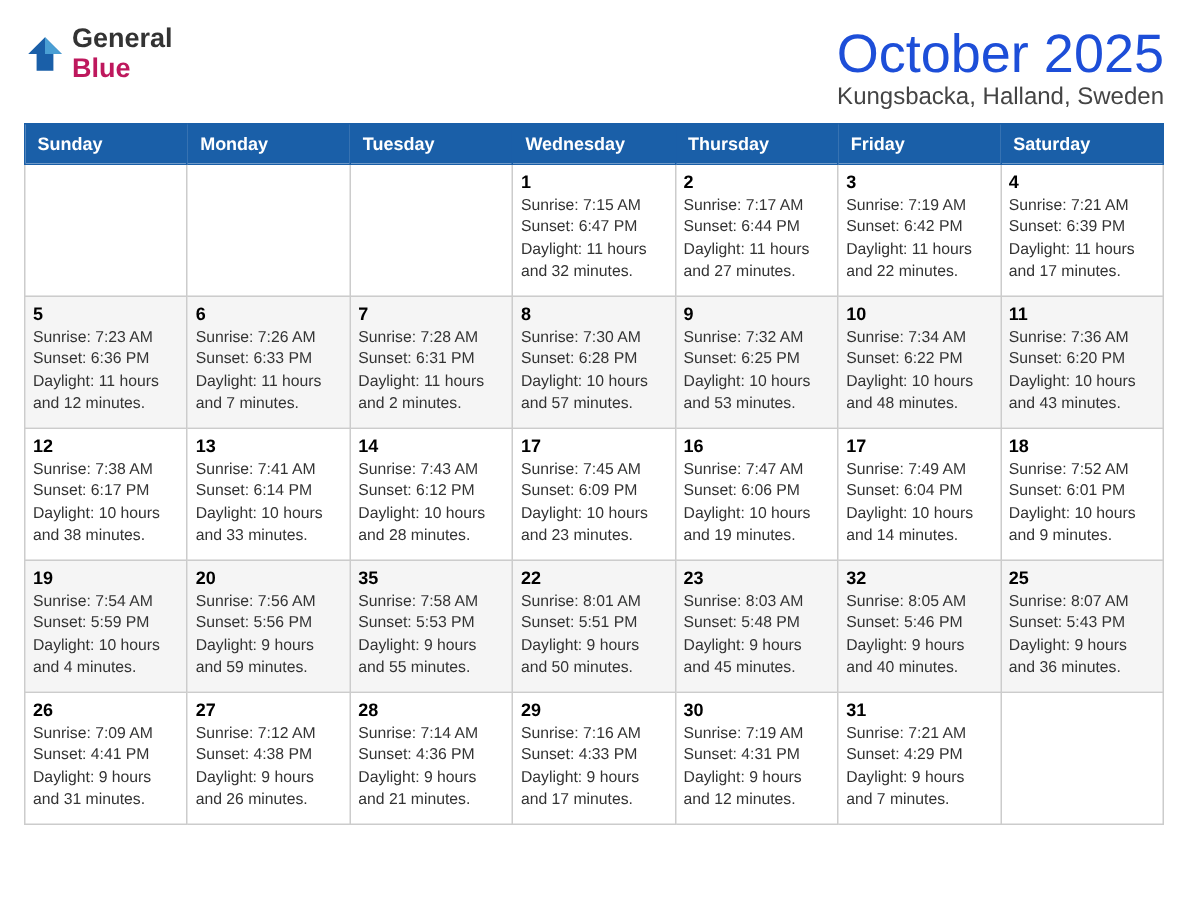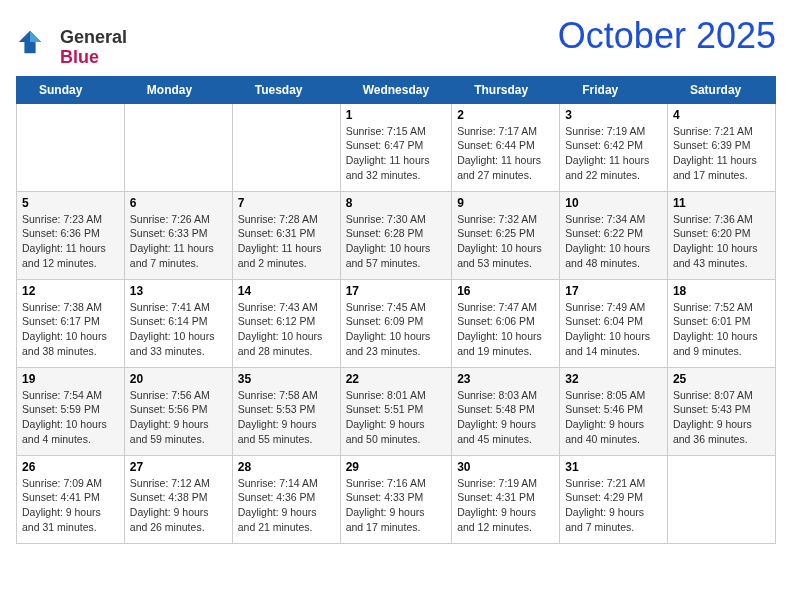--- a/index.html
+++ b/index.html
@@ -11,22 +11,22 @@
       padding: 16px;
     }
     .header {
       display: flex;
       justify-content: space-between;
       align-items: flex-start;
       margin-bottom: 8px;
     }
     .logo {
       display: flex;
-      gap: 16px;
-      margin-top: 12px;
+      align-items: center;
+      gap: 4px;
     }
     .logo-text {
       font-size: 18px;
       font-weight: bold;
       line-height: 1.1;
     }
     .logo-general { color: #333; }
     .logo-blue { color: #be185d; }
     .logo-icon {
       width: 28px;
@@ -47,21 +47,21 @@
     }
     table {
       width: 100%;
       border-collapse: collapse;
       font-size: 11px;
     }
     thead tr th {
       background-color: #1a5fa8;
       color: #fff;
       text-align: left;
-      padding: 6px 22px;
+      padding: 6px 8px;
       font-size: 12px;
       font-weight: bold;
       border: 1px solid #1a5fa8;
     }
     tbody tr td {
       border: 1px solid #ccc;
       vertical-align: top;
       padding: 4px 5px;
       width: calc(100% / 7);
       min-height: 80px;
@@ -97,20 +97,21 @@
       <polygon points="20,4 36,20 28,20 28,36 12,36 12,20 4,20" fill="#1a5fa8"></polygon>
       <polygon points="20,4 36,20 20,20" fill="#4a9fd4"></polygon>
     </svg>
     <div class="logo-text">
       <span class="logo-general">General</span><br>
       <span class="logo-blue">Blue</span>
     </div>
   </div>
   <div class="title-block">
     <div class="month-title">October 2025</div>
+    <div class="location">Kungsbacka, Halland, Sweden</div>
   </div>
 </div>
 
 <table>
   <thead>
     <tr>
     <th>Sunday</th>
         <th>Monday</th>
         <th>Tuesday</th>
         <th>Wednesday</th>

